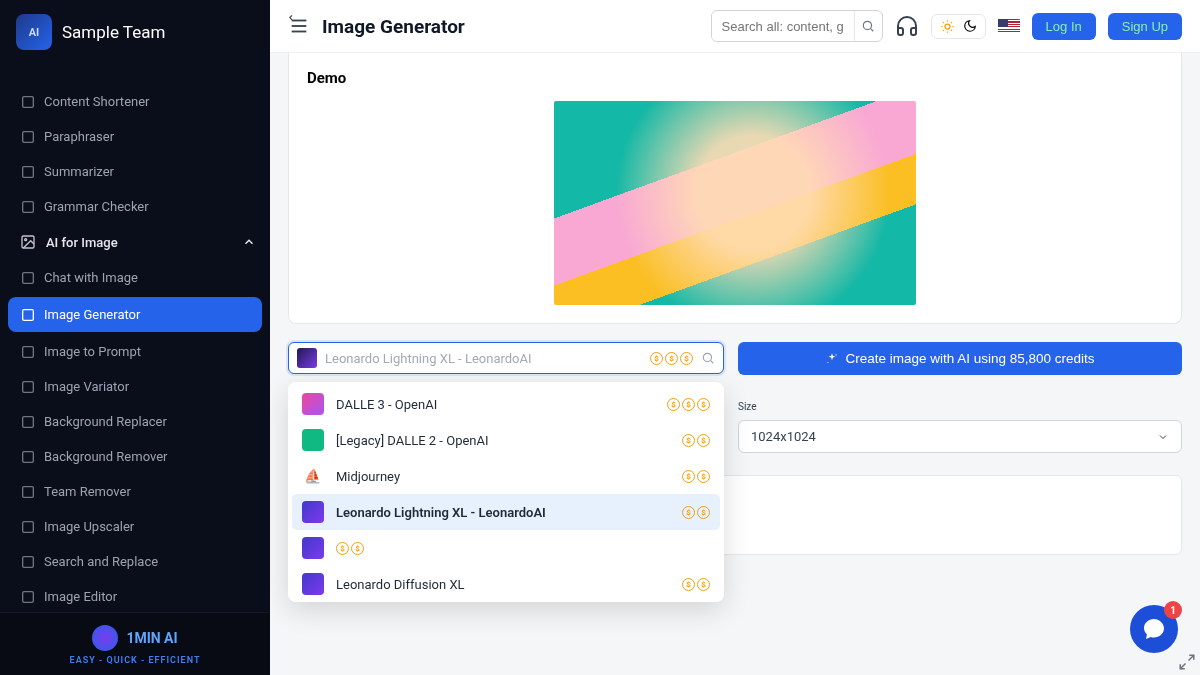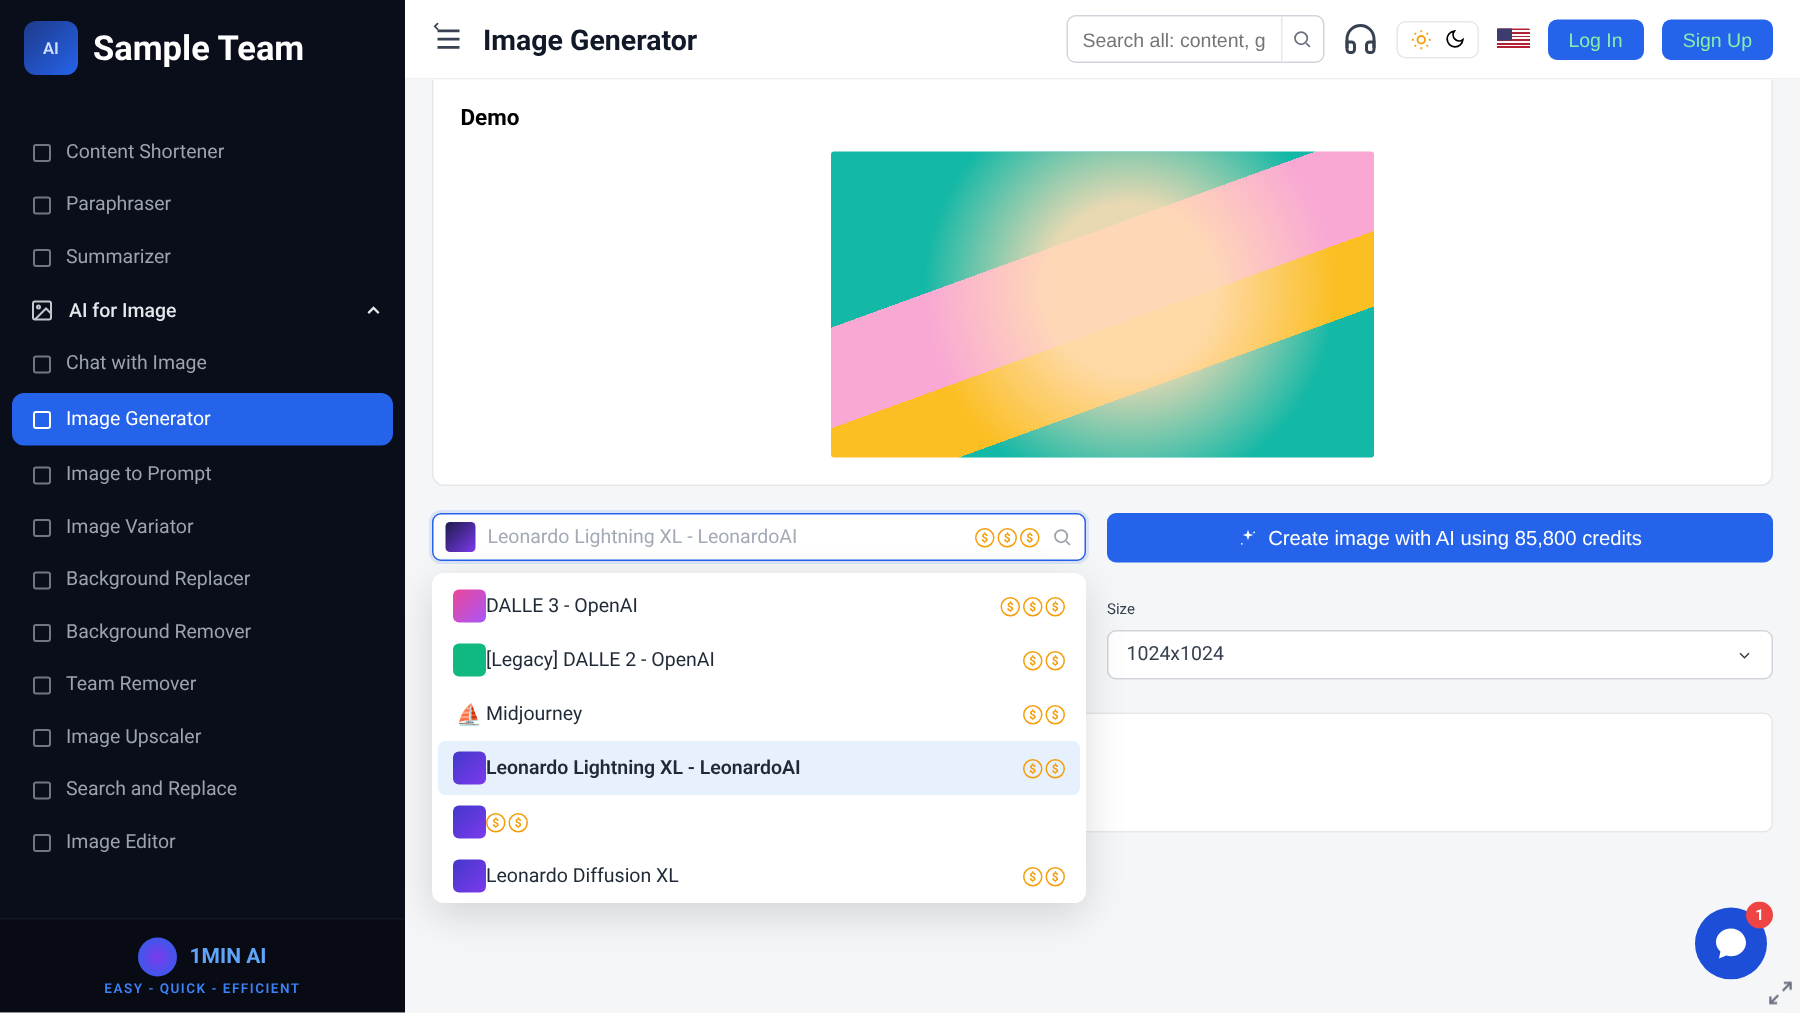--- a/index.html
+++ b/index.html
@@ -2,21 +2,21 @@
 <html><head>
 <meta charset="utf-8">
 <style>
 * { box-sizing: border-box; margin: 0; padding: 0; }
 body { font-family: -apple-system, BlinkMacSystemFont, "Segoe UI", Roboto, sans-serif; font-size: 14px; background: #f5f6f7; overflow: hidden; }
 .app { display: flex; height: 675px; width: 1200px; }
 
 .sidebar { width: 270px; background: #0a0d1a; color: #fff; display: flex; flex-direction: column; position: relative; }
 .sidebar-top { display: flex; align-items: center; gap: 10px; padding: 14px 16px; }
 .logo-box { width: 36px; height: 36px; background: linear-gradient(135deg,#1e3a8a,#2563eb); border-radius: 8px; display: flex; align-items: center; justify-content: center; font-size: 11px; color:#cfe0ff; font-weight:600; }
-.team-name { font-size: 23px; font-weight: 700; }
+.team-name { font-size: 17px; font-weight: 400; }
 .nav { flex: 1; overflow-y: auto; padding-top: 20px; }
 .nav::-webkit-scrollbar { width: 0; }
 .nav-item { display: flex; align-items: center; gap: 10px; padding: 10px 18px 10px 44px; font-size: 13px; color: #9ca3af; cursor: pointer; position: relative; }
 .nav-item .nicon { position: absolute; left: 20px; width: 16px; height: 16px; opacity: .7; }
 .nav-item.level1 { padding-left: 44px; }
 .nav-section { display: flex; align-items: center; justify-content: space-between; padding: 10px 14px 10px 20px; font-size: 13px; font-weight: 500; color: #e5e7eb; cursor: pointer; }
 .nav-section .label-wrap { display: flex; align-items: center; gap: 10px; }
 .nav-section .nicon { width: 16px; height: 16px; opacity: .85; }
 .nav-item.active { background: #2563eb; color: #fff; border-radius: 8px; margin: 2px 8px; padding-left: 36px; }
 .nav-item.active .nicon { left: 12px; opacity: 1; }
@@ -54,21 +54,21 @@
 .sel-box { display:flex; align-items:center; gap:8px; border:1px solid #2563eb; border-radius:6px; padding:5px 8px; background:#fff; box-shadow:0 0 0 2px rgba(37,99,235,.12); }
 .sel-thumb { width:20px; height:20px; border-radius:3px; background:linear-gradient(135deg,#1e1b4b,#7c3aed); }
 .sel-text { flex:1; color:#a3a9b5; font-size:13px; }
 .coin-row { display:flex; gap:2px; align-items:center; }
 .coin { width:13px; height:13px; border-radius:50%; border:1.5px solid #f59e0b; color:#f59e0b; font-size:8px; display:flex; align-items:center; justify-content:center; font-weight:700; }
 .mini-search { width:14px; height:14px; color:#9ca3af; }
 
 .create-btn { flex:1; background:#2563eb; color:#fff; border:none; border-radius:6px; font-size:13.5px; font-weight:500; cursor:pointer; display:flex; align-items:center; justify-content:center; gap:6px; height:33px; }
 
 .dropdown { position:absolute; top:40px; left:0; width:436px; background:#fff; border-radius:8px; box-shadow:0 8px 28px rgba(0,0,0,.14); padding:4px; max-height:220px; overflow-y:auto; z-index:10; }
-.dd-item { display:flex; align-items:center; padding:7px 10px; border-radius:5px; cursor:pointer; font-size:13px; color:#1f2937; }
+.dd-item { display:flex; align-items:center; gap:12px; padding:7px 10px; border-radius:5px; cursor:pointer; font-size:13px; color:#1f2937; }
 .dd-item.selected { background:#e7f0fd; font-weight:600; }
 .dd-thumb { width:22px; height:22px; border-radius:4px; flex-shrink:0; }
 .dd-label { flex:1; }
 .t-dalle3{ background:linear-gradient(135deg,#ec4899,#a855f7);} .t-dalle2{background:#10b981;} .t-mj{background:#fff; position:relative;} .t-mj::after{content:'⛵'; position:absolute; inset:0; font-size:14px; display:flex; align-items:center; justify-content:center;} .t-leo{background:linear-gradient(135deg,#4338ca,#7c3aed);} 
 
 .size-block { margin-top:26px; display:flex; gap:14px; }
 .size-spacer { flex:0 0 436px; }
 .size-col { flex:1; }
 .size-label { font-size:10px; color:#374151; margin-bottom:8px; display:block; }
 .size-select { width:100%; border:1px solid #d1d5db; border-radius:6px; padding:8px 12px; font-size:13px; color:#374151; background:#fff; display:flex; justify-content:space-between; align-items:center; cursor:pointer; }
@@ -103,20 +103,26 @@
             <svg class="nicon" viewBox="0 0 24 24" fill="none" stroke="currentColor" stroke-width="2">
               <rect x="4" y="4" width="16" height="16" rx="2"></rect>
             </svg>
             <span>Paraphraser</span>
           </div>
           <div class="nav-item">
             <svg class="nicon" viewBox="0 0 24 24" fill="none" stroke="currentColor" stroke-width="2">
               <rect x="4" y="4" width="16" height="16" rx="2"></rect>
             </svg>
             <span>Summarizer</span>
+          </div>
+          <div class="nav-item">
+            <svg class="nicon" viewBox="0 0 24 24" fill="none" stroke="currentColor" stroke-width="2">
+              <rect x="4" y="4" width="16" height="16" rx="2"></rect>
+            </svg>
+            <span>Grammar Checker</span>
           </div>
         </div>
       <div class="nav-section">
         <span class="label-wrap">
           <svg class="nicon" viewBox="0 0 24 24" fill="none" stroke="currentColor" stroke-width="2">
               <rect x="3" y="3" width="18" height="18" rx="2"></rect>
               <circle cx="8.5" cy="8.5" r="1.5"></circle>
               <path d="M21 15l-5-5L5 21"></path>
             </svg>
           <span>AI for Image</span>

